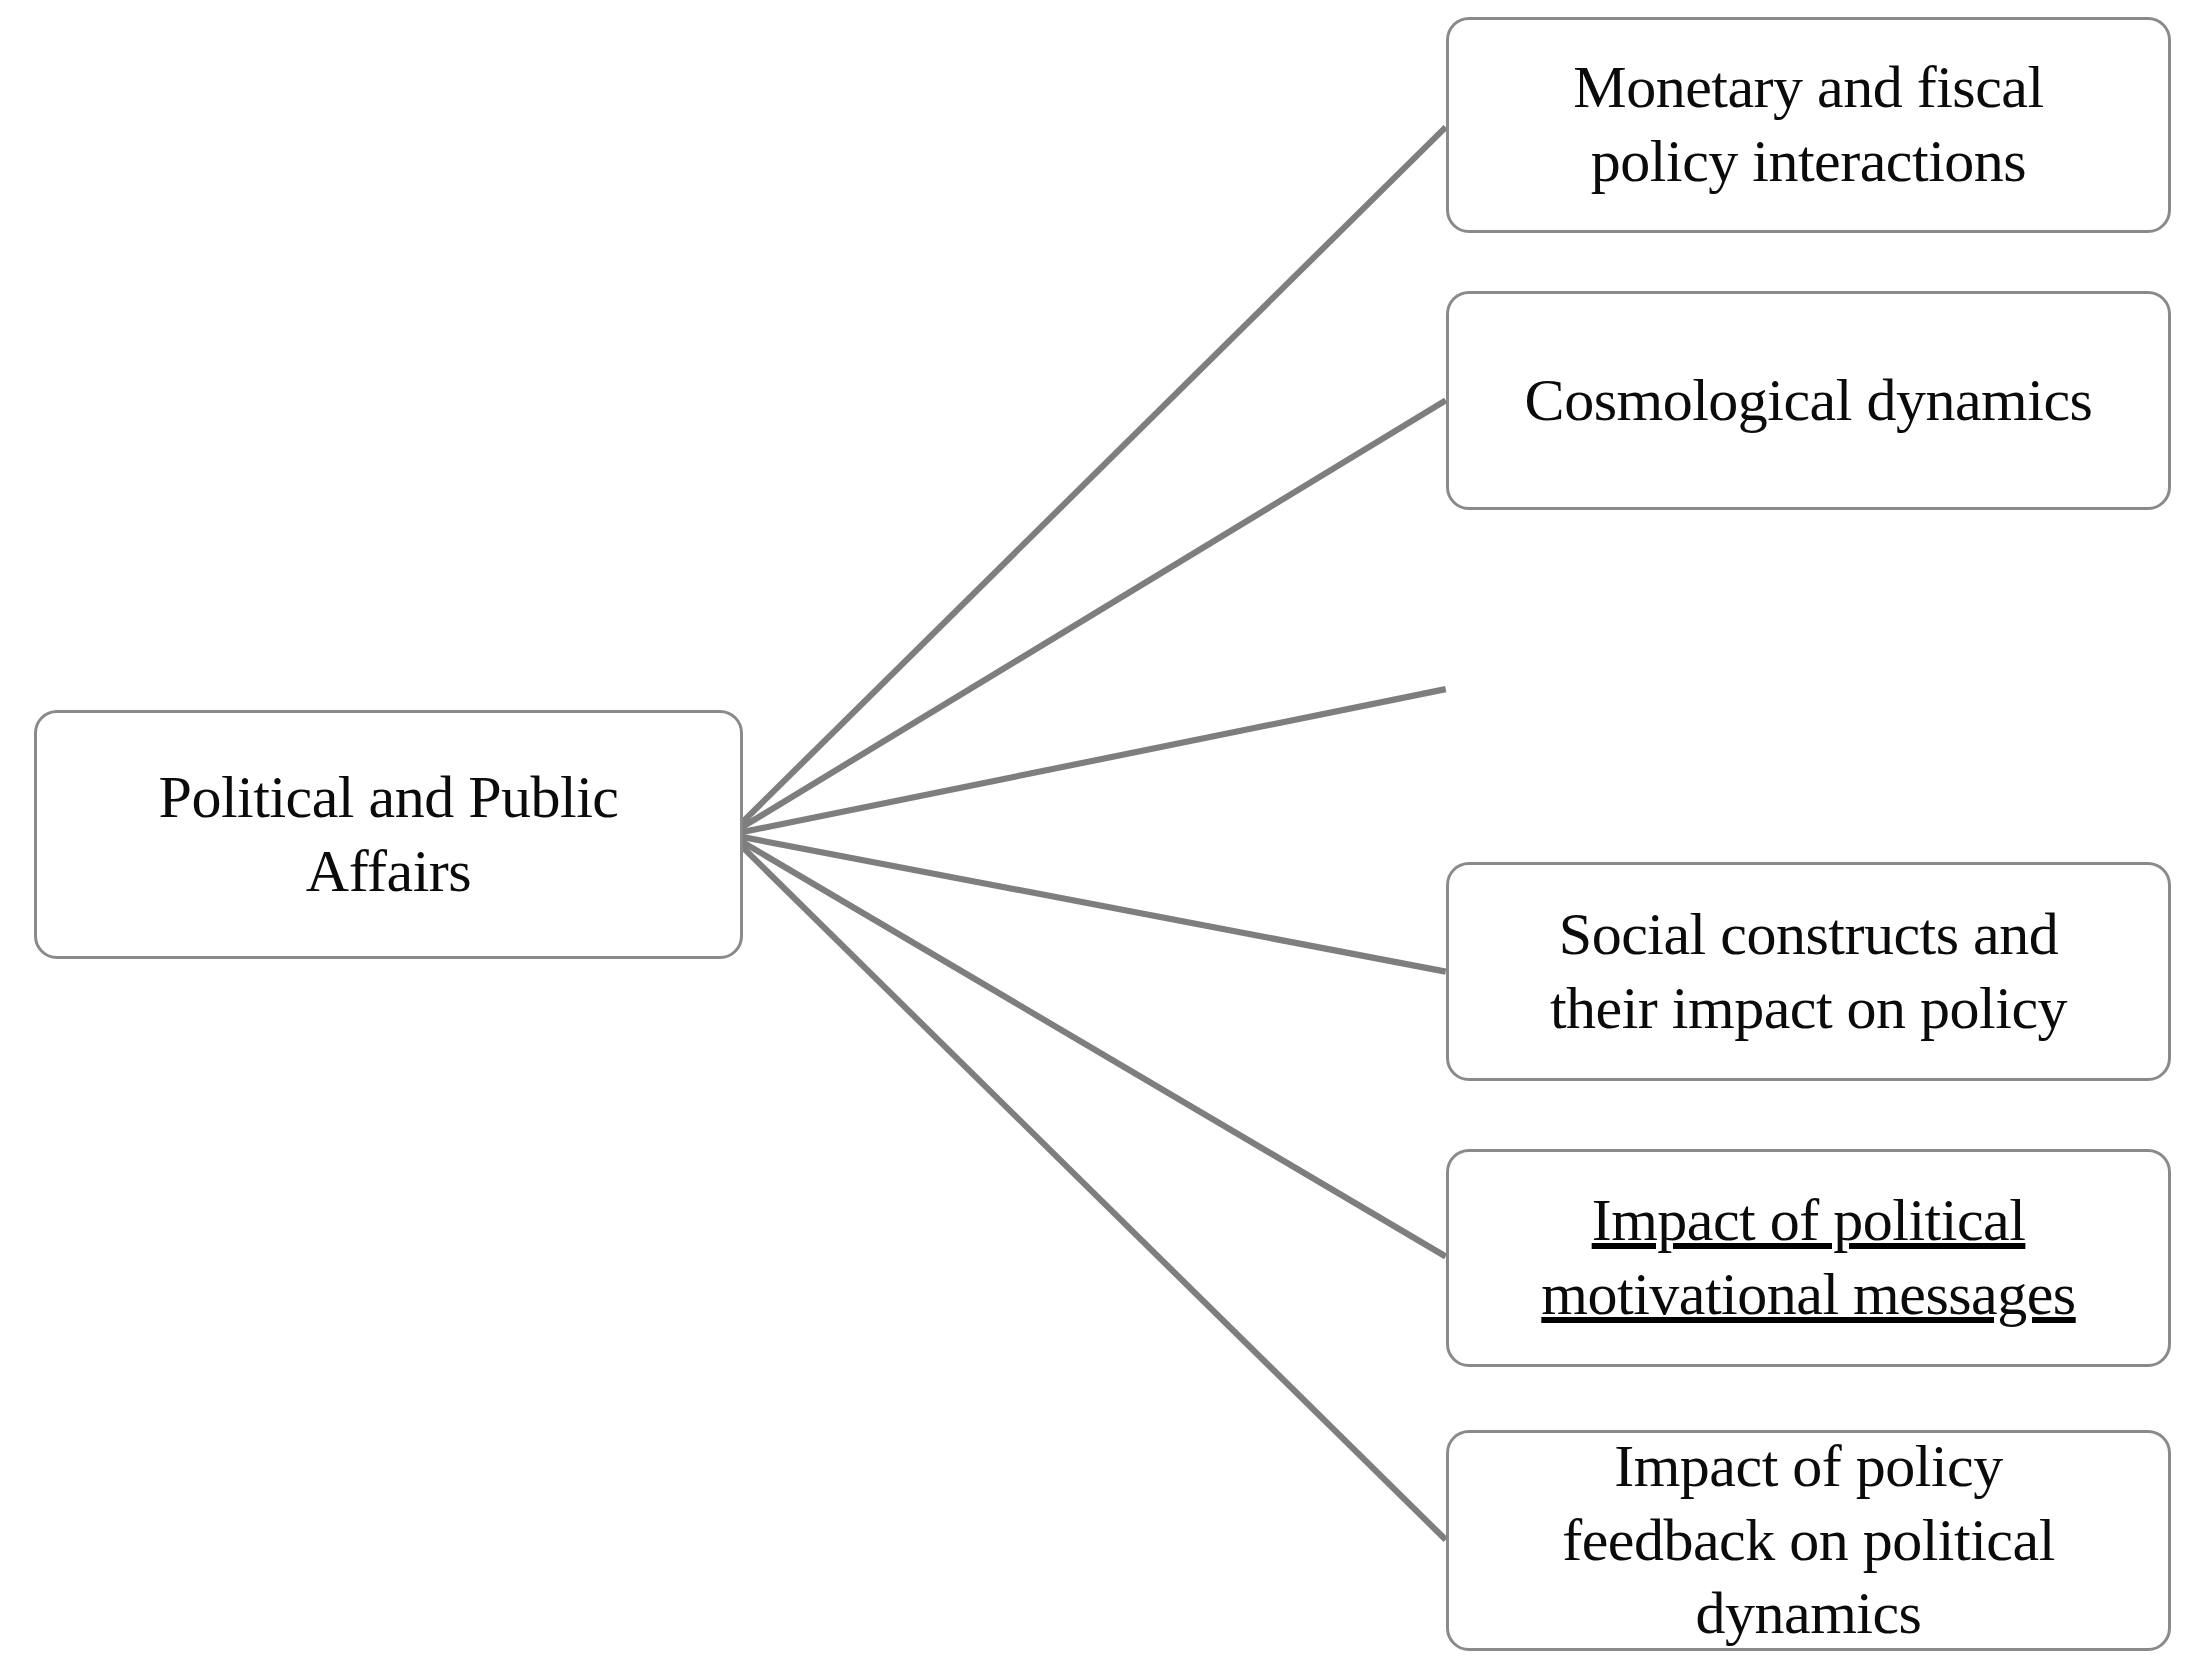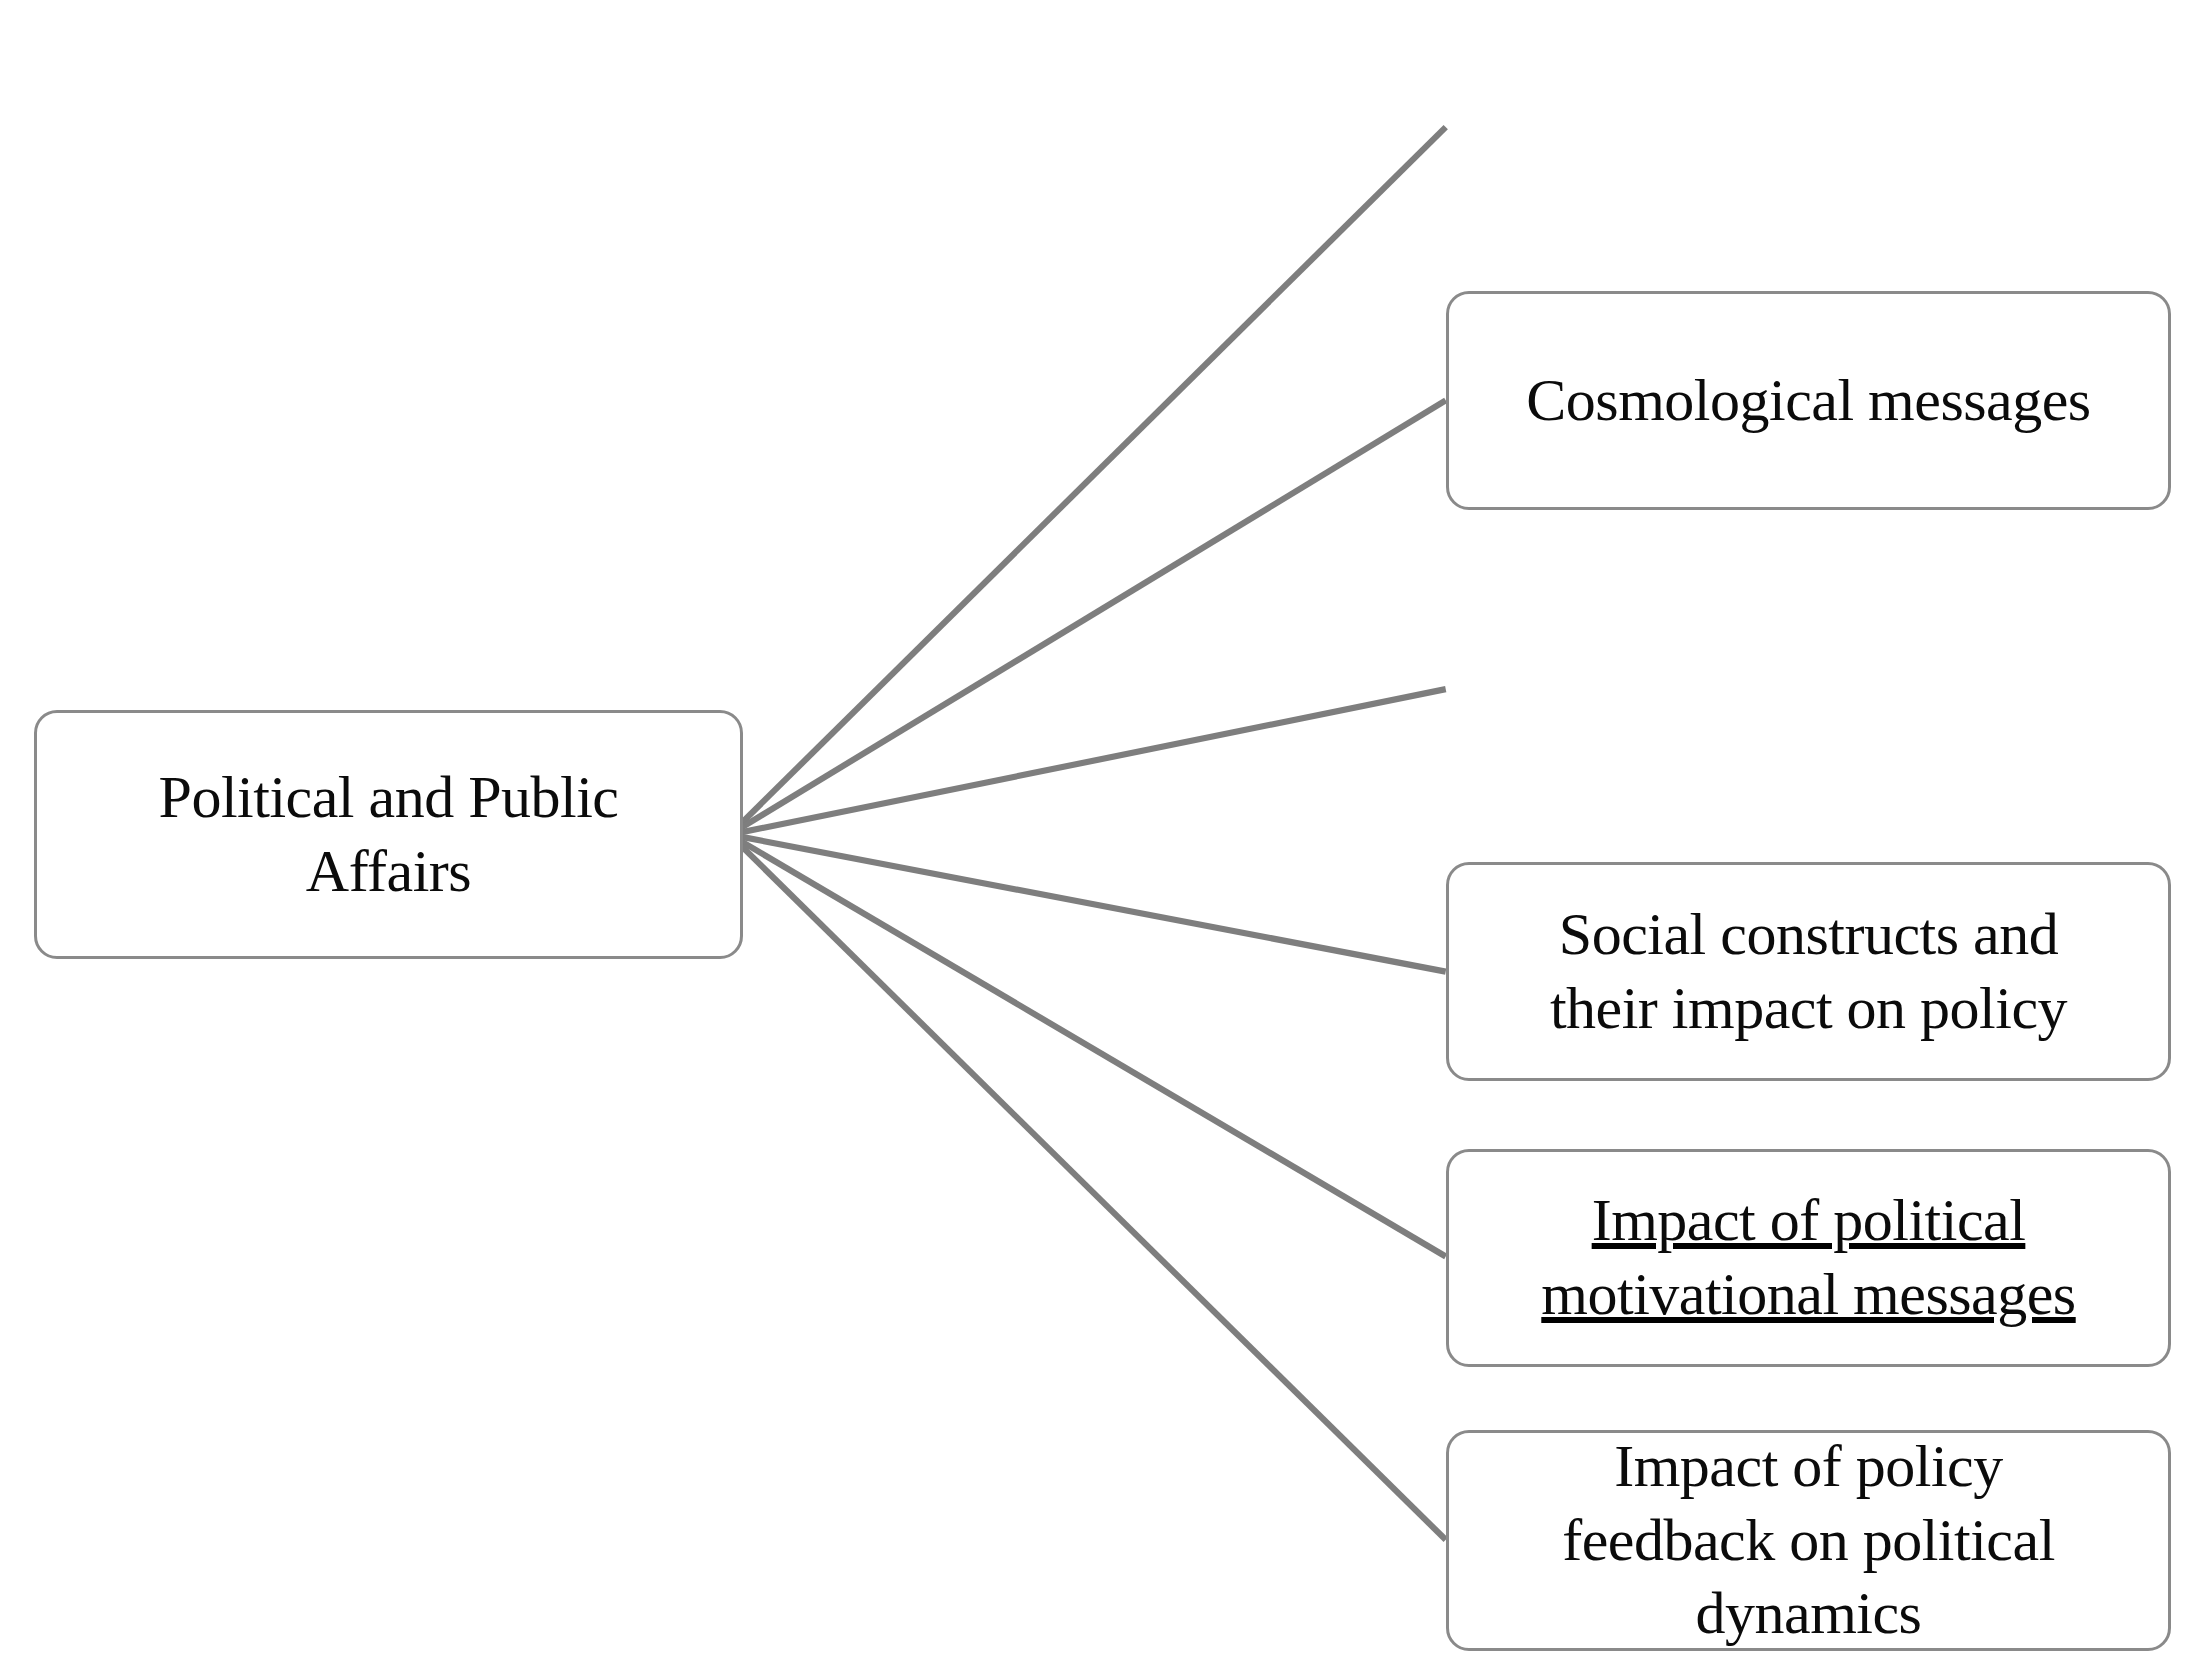--- a/index.html
+++ b/index.html
@@ -77,22 +77,25 @@
         <line x1="948" y1="1084" x2="1878" y2="1632"></line>
         <line x1="948" y1="1084" x2="1878" y2="2000"></line>
       </g>
     <circle id="junction-dot" cx="948" cy="1084" r="11" fill="#7e7e7e"></circle>
   </svg>
 
   <div class="node" id="node-root" title="Political and Public Affairs">
     <span class="node-label" id="root-label">Political and Public<br>Affairs</span>
   </div>
 
+  <div class="node leaf" id="node-leaf-0" title="Monetary and fiscal policy interactions">
+    <span class="node-label">Monetary and fiscal<br>policy interactions</span>
+  </div>
   <div class="node leaf" id="node-leaf-1" title="Cosmological research">
-    <span class="node-label">Cosmological messages</span>
+    <span class="node-label">Cosmological dynamics</span>
   </div>
   <div class="node leaf" id="node-leaf-3" title="Social constructs and their impact on policy">
     <span class="node-label">Social constructs and<br>their impact on policy</span>
   </div>
   <div class="node leaf" id="node-leaf-4" title="Impact of political motivational messages">
     <span class="node-label">Impact of political<br>motivational messages</span>
   </div>
   <div class="node leaf" id="node-leaf-5" title="Impact of policy feedback on political dynamics">
     <span class="node-label">Impact of policy<br>feedback on political<br>dynamics</span>
   </div>

